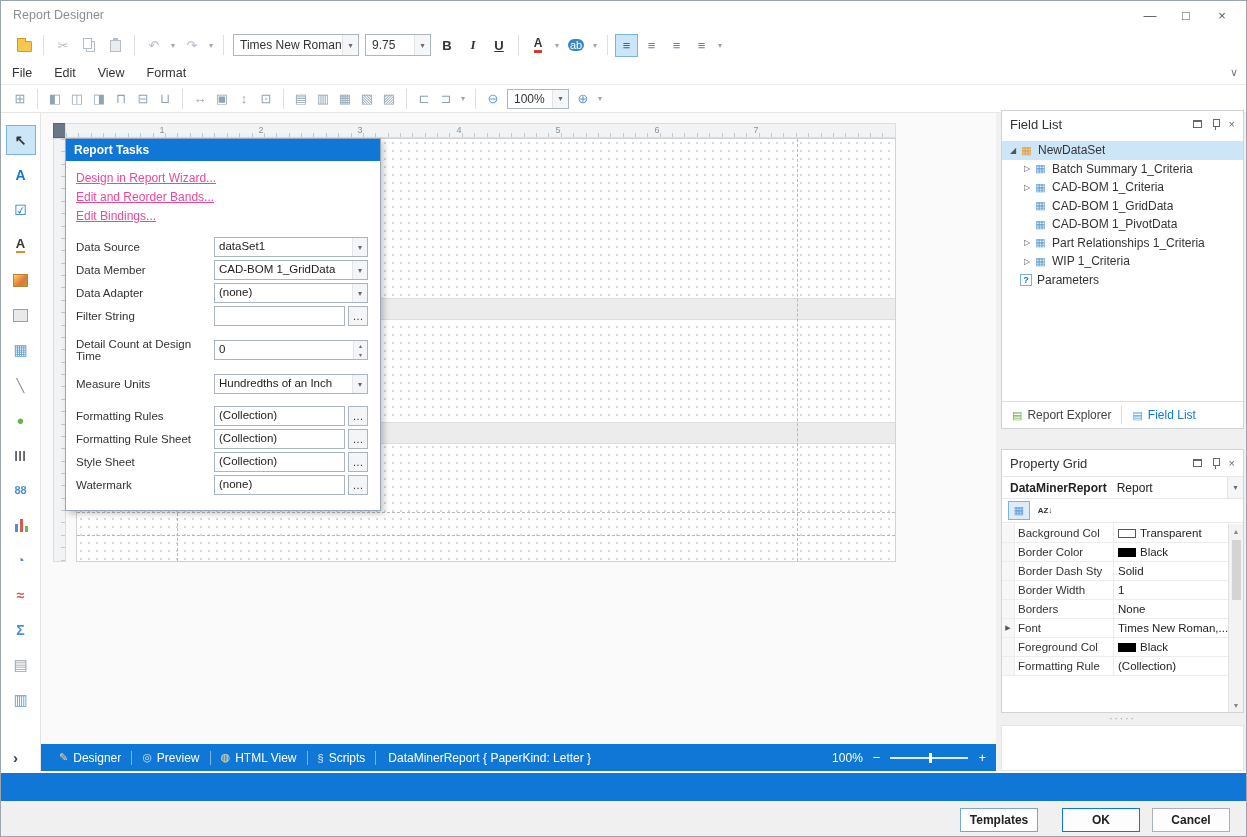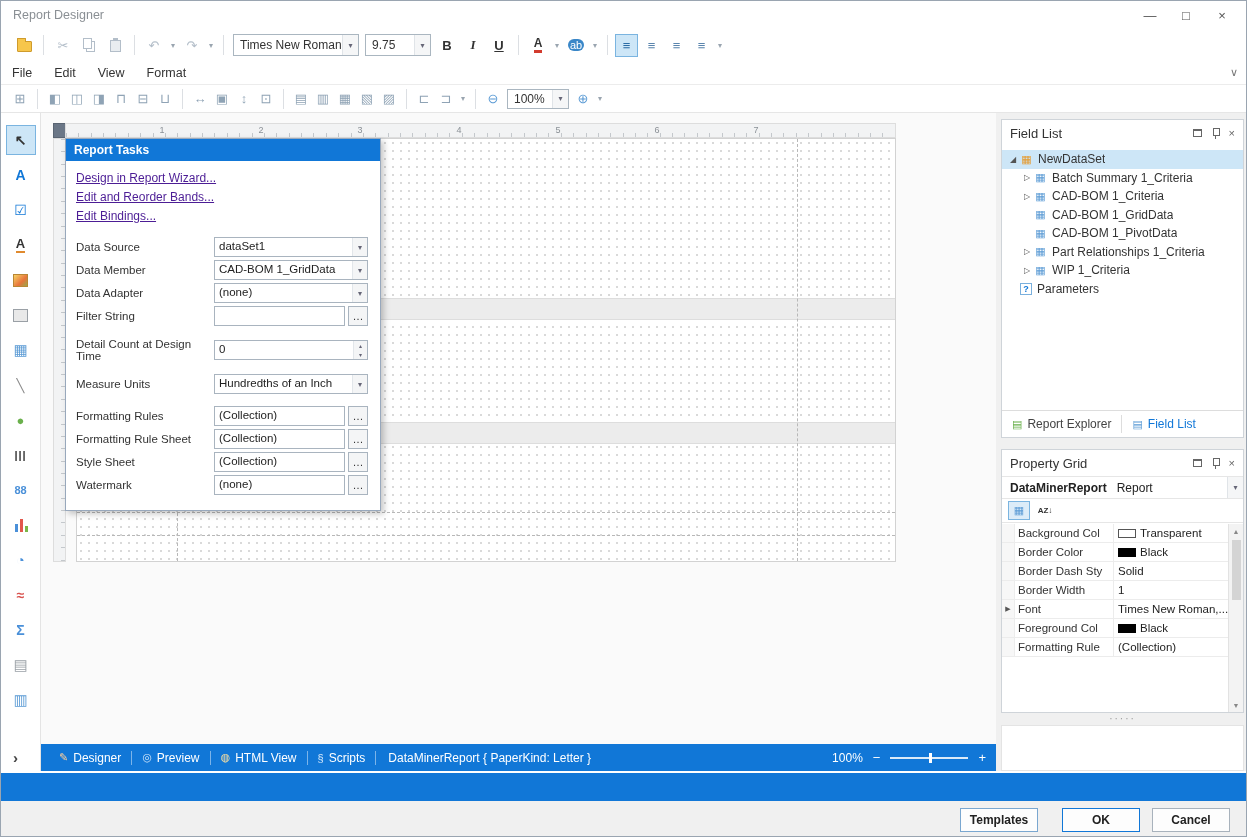--- a/index.html
+++ b/index.html
@@ -83,36 +83,36 @@
   .dh1{top:373px;}
   .dh2{top:396px;}
   .dashline-v{position:absolute;top:0;height:100%;width:0;border-left:1px dashed #b8b8b8;}
   .dv1{left:100px;}
   .dv2{left:720px;}
 
   
   .popup{position:absolute;left:64px;top:137px;width:316px;background:#fff;border:1px solid #98a8bc;box-shadow:3px 3px 6px rgba(0,0,0,.22);z-index:6;}
   .popup-hd{height:22px;background:#1177d7;color:#fff;font-size:12px;font-weight:bold;display:flex;align-items:center;padding-left:8px;}
   .popup-body{padding:10px 12px 12px 10px;}
-  .rt-link{display:block;color:#4c1d95;font-size:12px;text-decoration:underline;margin-bottom:5px;cursor:pointer;}
+  .rt-link{display:block;color:#ec4899;font-size:12px;text-decoration:underline;margin-bottom:5px;cursor:pointer;}
   .rt-row{display:flex;align-items:center;margin-bottom:3px;}
   .rt-row.g1{margin-top:14px;}
   .rt-row.gap{margin-top:12px;}
   .rt-label{width:138px;font-size:11.5px;color:#333;flex-shrink:0;}
   .ctl{display:flex;align-items:stretch;height:20px;border:1px solid #a9b4bf;background:#fff;flex:1;}
   .ctl-val{flex:1;font-size:11.5px;color:#222;padding:2px 4px;white-space:nowrap;overflow:hidden;}
   .ctl-dd{width:15px;display:flex;align-items:center;justify-content:center;font-size:8px;color:#667;border-left:1px solid #e2e6ea;background:#f4f5f6;}
   .ctl-spin{width:14px;display:flex;flex-direction:column;border-left:1px solid #e2e6ea;background:#f4f5f6;}
   .ctl-spin i{flex:1;display:flex;align-items:center;justify-content:center;font-style:normal;font-size:6px;color:#667;}
   .dots-btn{width:20px;height:20px;margin-left:3px;border:1px solid #a9b4bf;background:#f4f5f6;display:flex;align-items:center;justify-content:center;font-size:11px;color:#333;}
 
   
   .rightbg{position:absolute;left:995px;top:112px;width:252px;height:658px;background:#f0f0f0;}
   .panel{position:absolute;background:#fff;border:1px solid #cfd4d9;}
-  .fieldlist{left:1000px;top:118px;width:243px;height:319px;}
+  .fieldlist{left:1000px;top:109px;width:243px;height:319px;}
   .propgrid{left:1000px;top:448px;width:243px;height:264px;overflow:hidden;}
   .panel-hd{height:26px;display:flex;align-items:center;padding:0 8px;background:#fff;}
   .panel-title{font-size:13px;color:#333;flex:1;}
   .panel-hd-btns{display:flex;align-items:center;gap:9px;color:#666;}
   .phbtn{font-size:11px;display:flex;align-items:center;justify-content:center;}
   .float-glyph{width:9px;height:8px;border:1px solid #666;border-top-width:2px;}
   .pin-glyph{width:9px;height:11px;position:relative;}
   .pin-glyph::before{content:"";position:absolute;left:2px;top:0;width:5px;height:6px;border:1px solid #666;background:#fff;}
   .pin-glyph::after{content:"";position:absolute;left:4px;top:7px;width:1px;height:4px;background:#666;}
 
@@ -555,20 +555,27 @@
           </span>
       </div>
       <div class="pg-row">
         <span class="pg-gut"></span>
         <span class="pg-label">Border Width</span>
         <span class="pg-value">
             <span>1</span>
           </span>
       </div>
       <div class="pg-row">
+        <span class="pg-gut"></span>
+        <span class="pg-label">Borders</span>
+        <span class="pg-value">
+            <span>None</span>
+          </span>
+      </div>
+      <div class="pg-row">
         <span class="pg-gut">▶</span>
         <span class="pg-label">Font</span>
         <span class="pg-value">
             <span>Times New Roman,...</span>
           </span>
       </div>
       <div class="pg-row">
         <span class="pg-gut"></span>
         <span class="pg-label">Foreground Col</span>
         <span class="pg-value">

